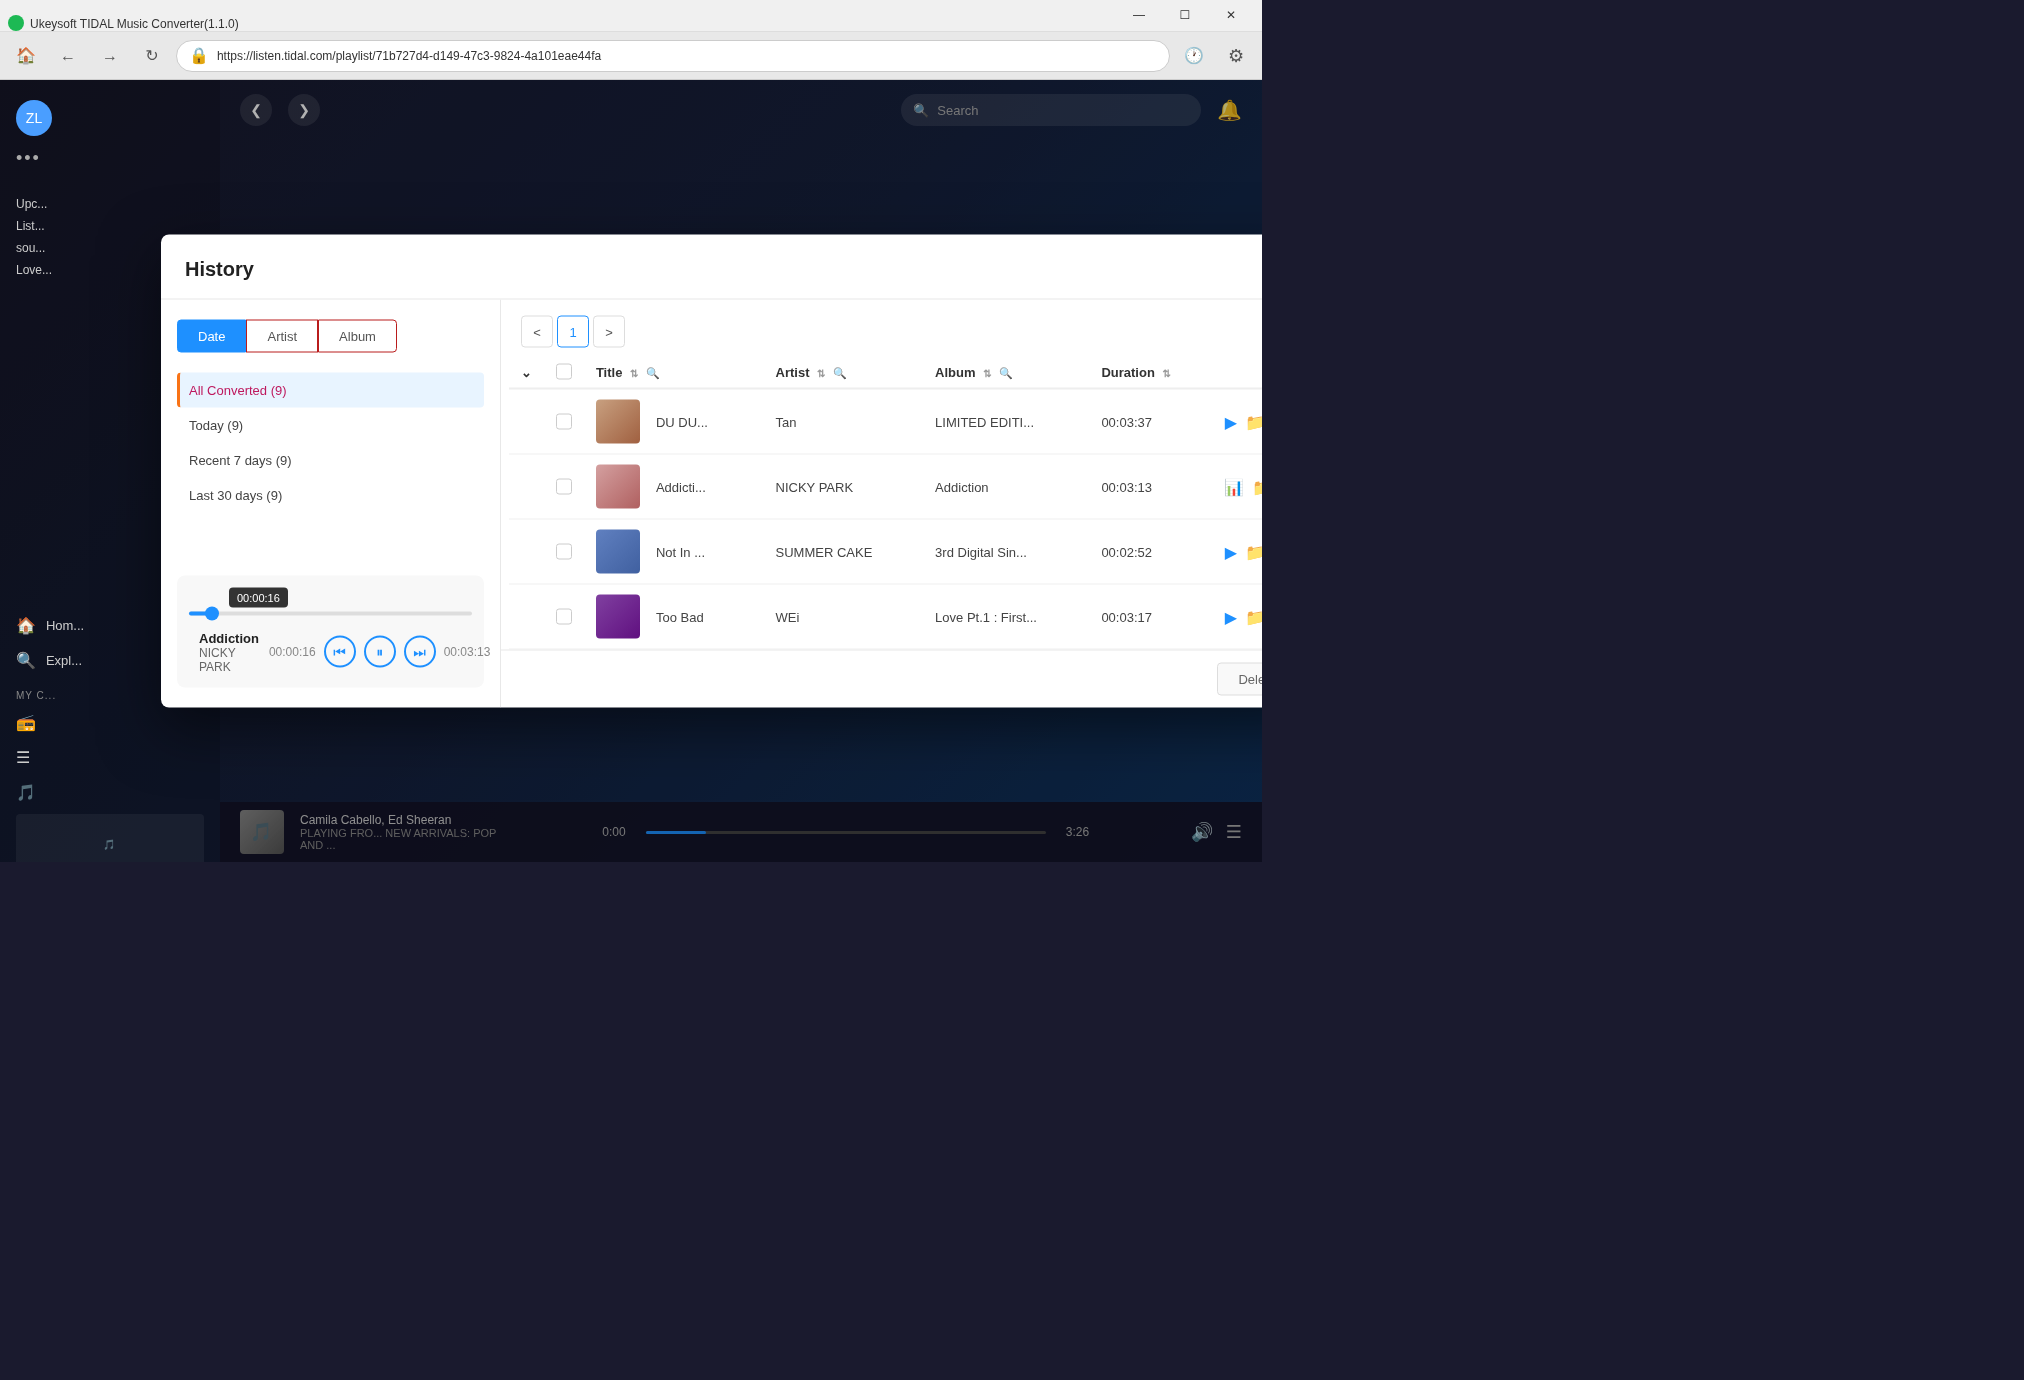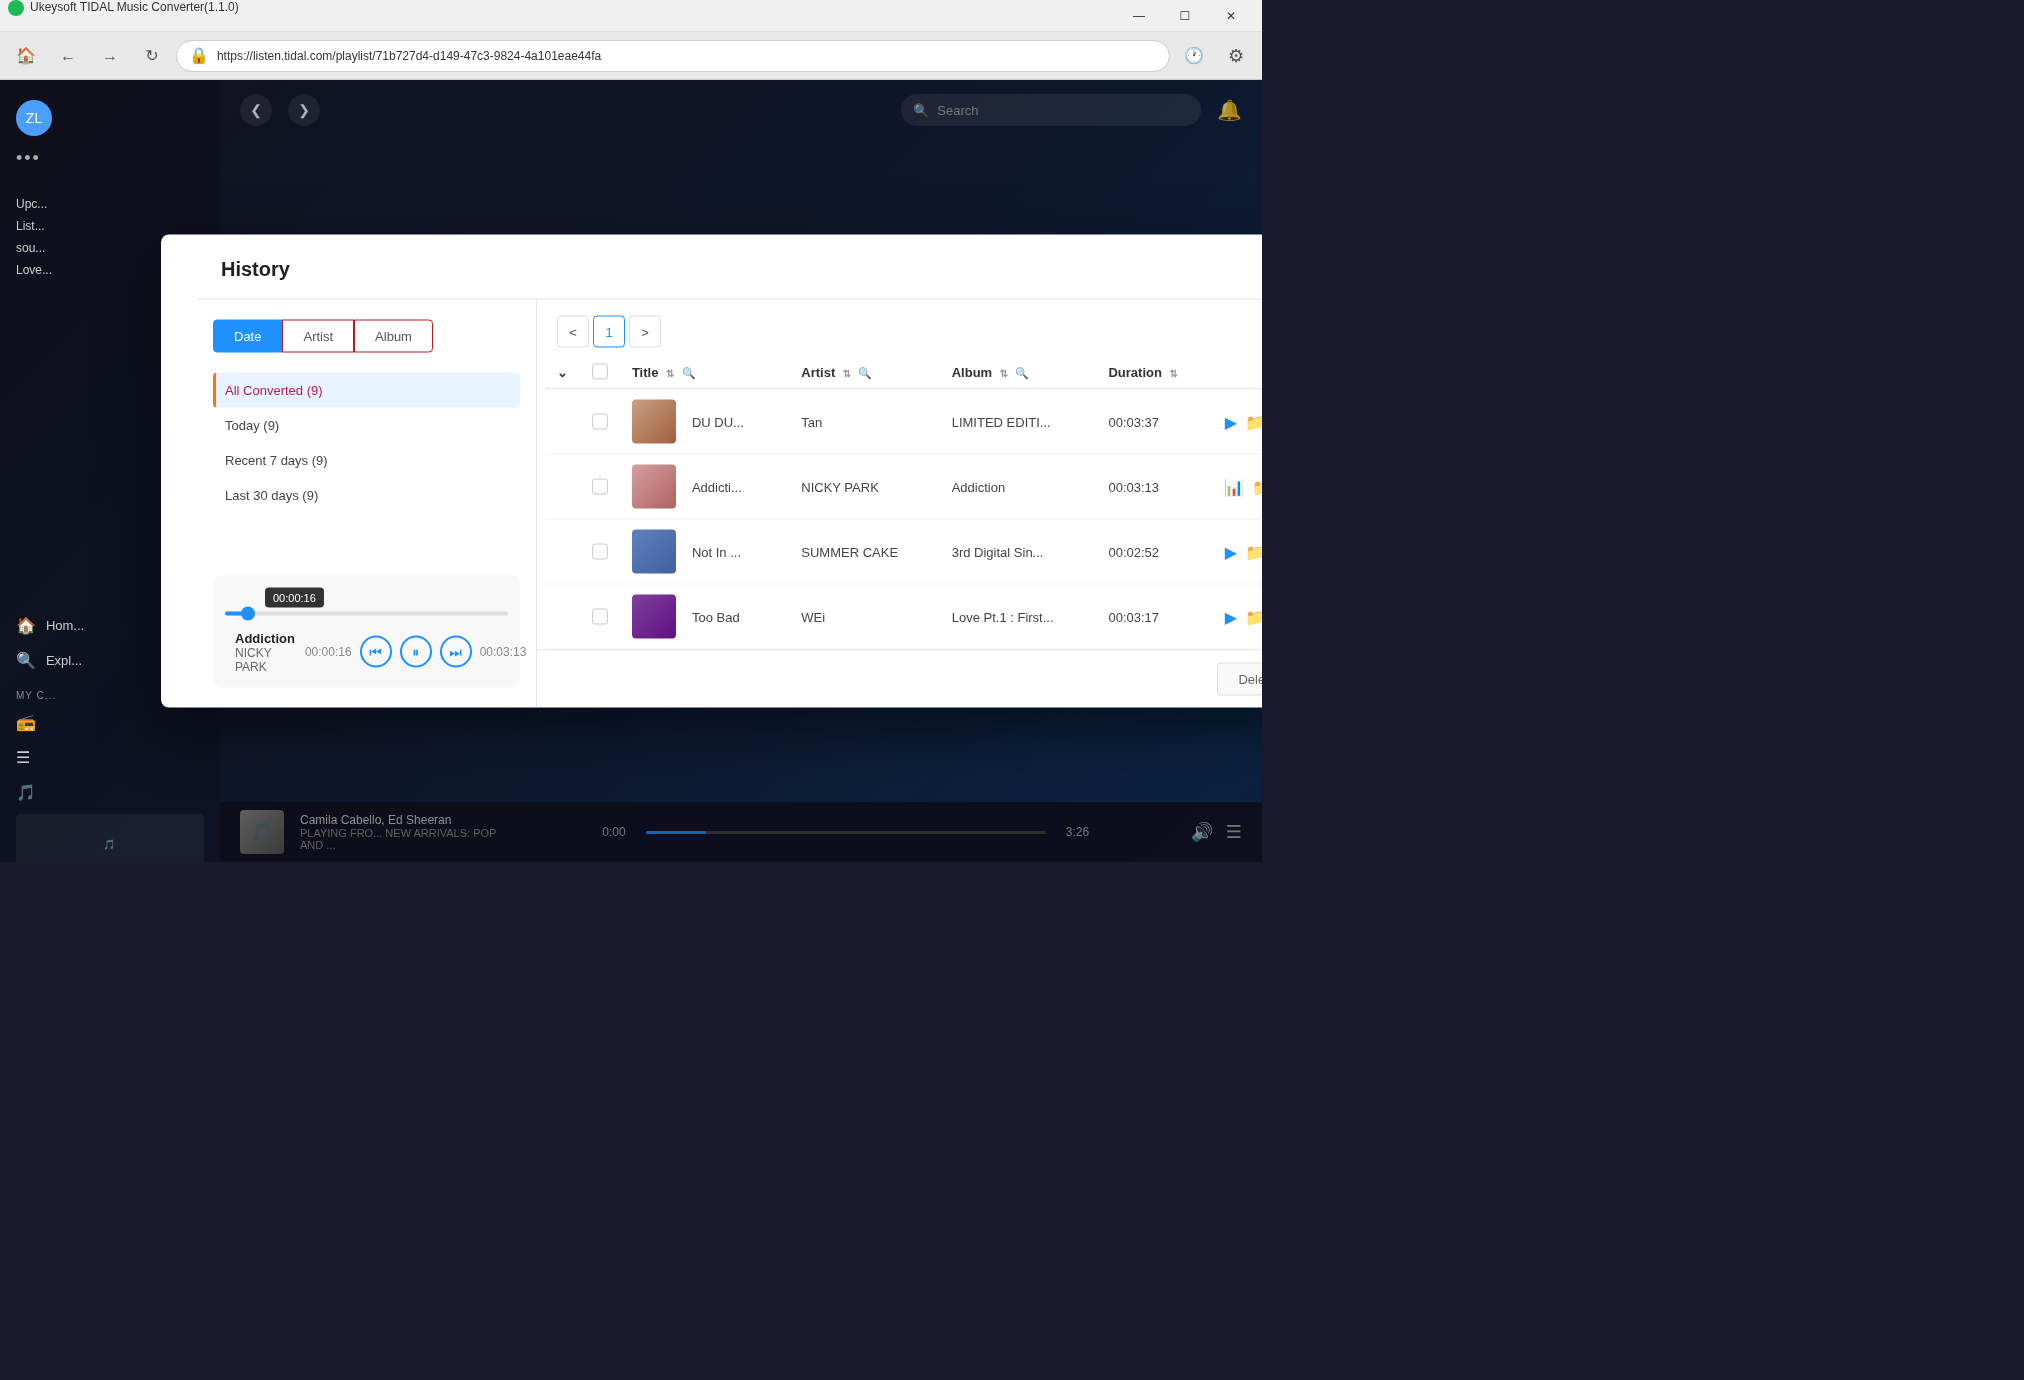--- a/index.html
+++ b/index.html
@@ -10,21 +10,21 @@
       height: 862px;
       overflow: hidden;
       position: relative;
     }
 
     
     .title-bar {
       background: #f0f0f0;
       height: 32px;
       display: flex;
-      align-items: flex-start;
+      align-items: flex-end;
       padding: 0 8px;
       border-bottom: 1px solid #ddd;
       position: relative;
     }
     .title-bar-icon {
       width: 16px;
       height: 16px;
       margin-right: 6px;
       background: #1db954;
       border-radius: 50%;
@@ -221,21 +221,20 @@
       transform: translate(-50%, -50%);
       width: 1160px;
       max-height: 760px;
       background: white;
       border-radius: 8px;
       box-shadow: 0 20px 60px rgba(0,0,0,0.5);
       z-index: 20;
       display: flex;
       flex-direction: column;
       overflow: hidden;
-      padding-left: 36px;
     }
 
     
     .dialog-header {
       padding: 20px 24px 0;
       display: flex;
       align-items: center;
       justify-content: space-between;
       border-bottom: 1px solid #e8e8e8;
       padding-bottom: 16px;

